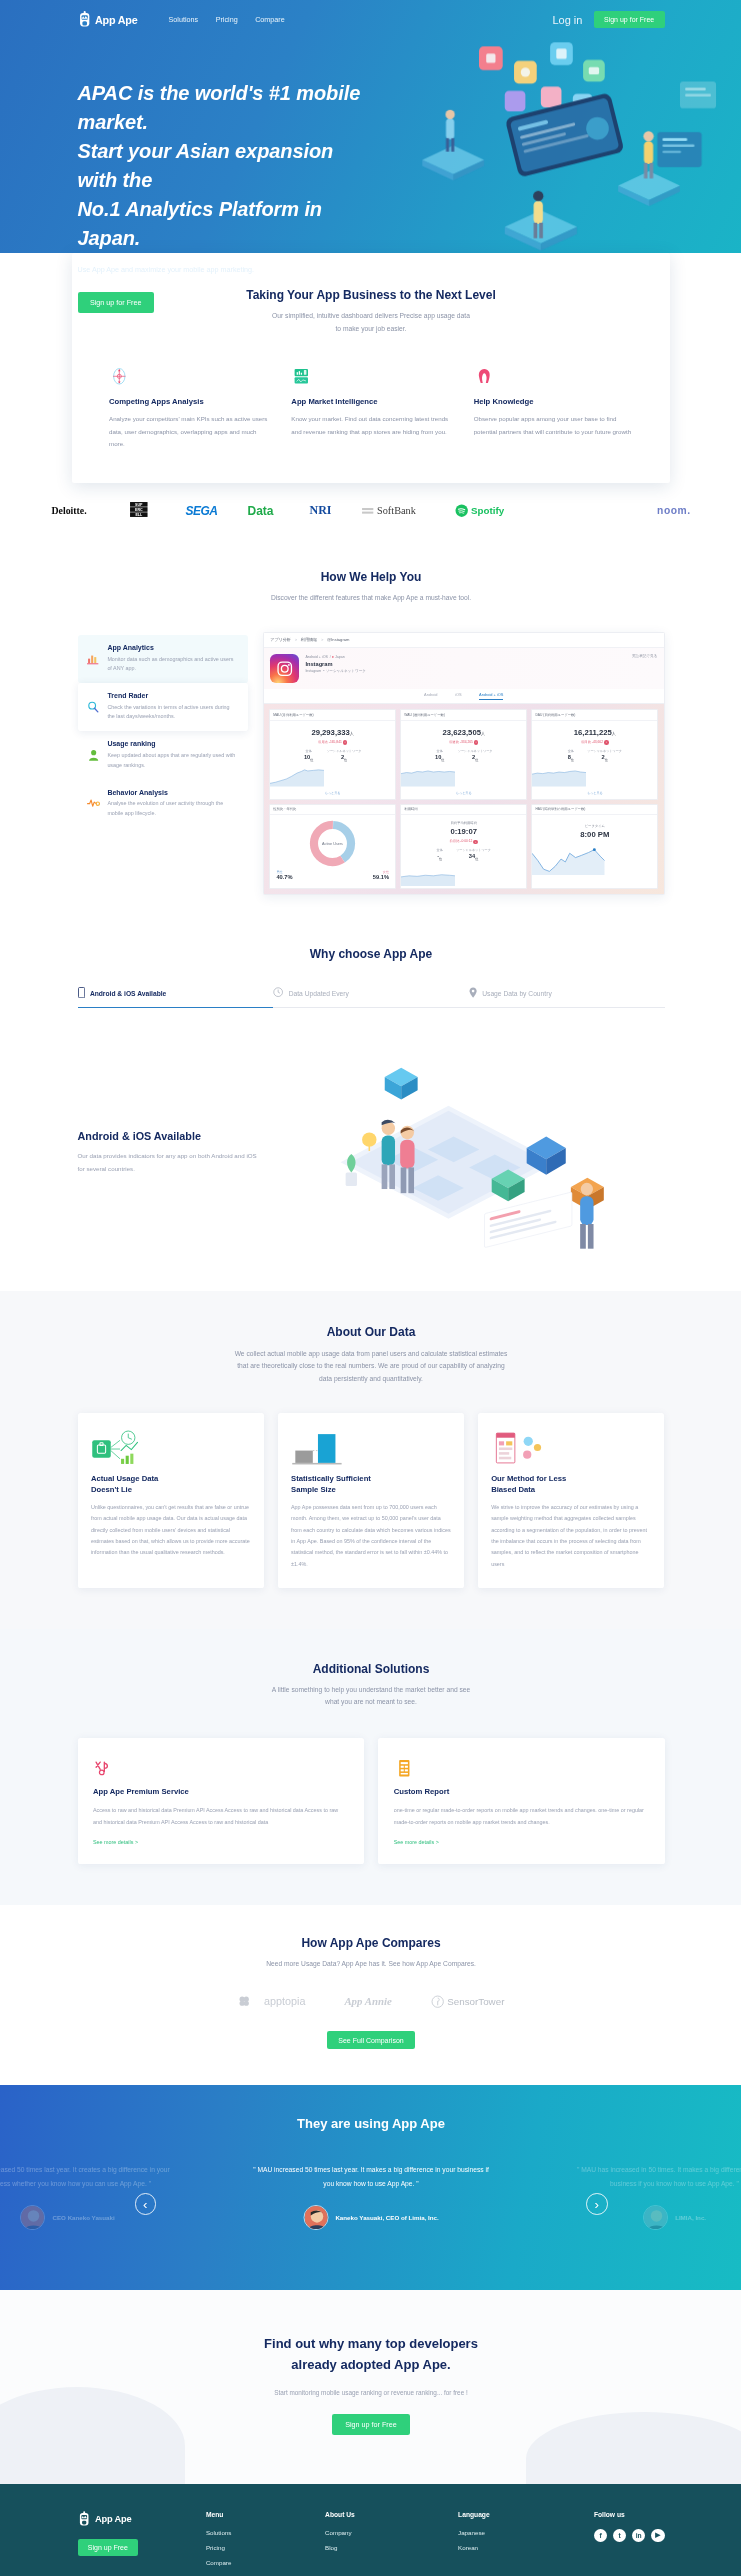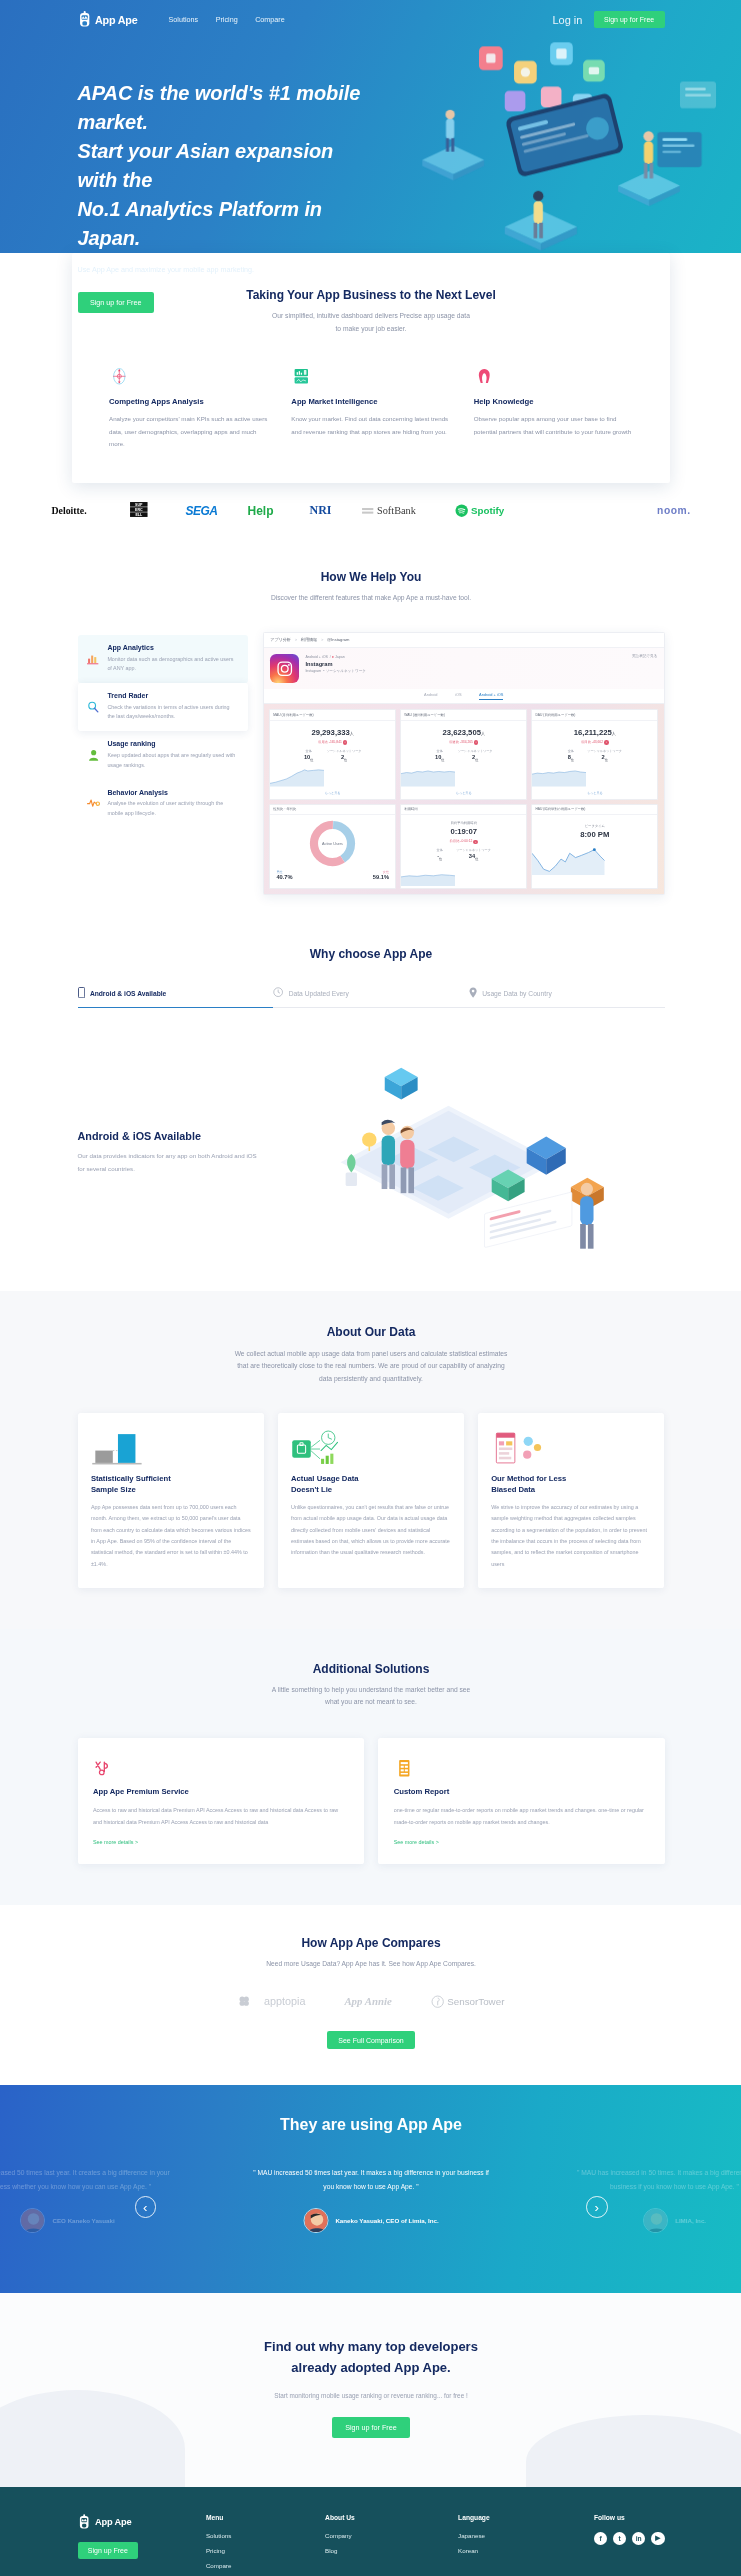--- a/index.html
+++ b/index.html
@@ -158,21 +158,21 @@
     text-decoration:none; }
 
   
   .cmp { padding: 31px 5px 36px; text-align:center; }
   .cmp-logos { display:flex; justify-content:center; align-items:center; gap: 39px; margin-top: 24px; }
   .cmp .btn-green { margin-top: 23px; padding: 5.7px 11.3px; }
 
   
   .testi { background: linear-gradient(100deg,#2a62c8 0%, #2a7fc6 30%, #1aa9c8 70%, #17bcc4 100%);
     padding: 31px 0 29px; position:relative; overflow:hidden; }
-  .testi h2 { color:#fff; font-size:16px; font-weight:700; text-align:center; }
+  .testi h2 { color:#fff; font-size:13px; font-weight:700; text-align:center; }
   .slider { position:relative; margin-top: 32px; height: 98px; }
   .slide { position:absolute; top:0; text-align:center; color:#fff; }
   .slide.center { left:50%; transform:translateX(-50%); width: 237px; }
   .slide.side { width: 216px; opacity:.30; }
   .slide.left { left: -118px; } .slide.right { right:-118px; }
   .slide .q { font-size: 6.7px; line-height: 2; }
   .slide .who { margin-top: 14.4px; display:flex; align-items:center; justify-content:center; gap:7.2px; }
   .slide .who .av { width:25px; height:25px; border-radius:50%; border:1px solid rgba(255,255,255,.7);
      overflow:hidden; flex:0 0 25px; }
   .slide .who .nm { font-size:6.2px; font-weight:700; }
@@ -376,21 +376,21 @@
         <rect x="2" y="12" width="34" height="9" fill="#111"></rect>
           <text x="19" y="19.5" font-size="7" font-family="Liberation Sans" font-weight="700" fill="#fff" text-anchor="middle">ERC</text>
         <rect x="2" y="22" width="34" height="9" fill="#111"></rect>
           <text x="19" y="29.5" font-size="7" font-family="Liberation Sans" font-weight="700" fill="#fff" text-anchor="middle">ELL</text>
       </svg>
     </div>
     <div style="width:62px">
       <span style="font:italic 700 12px 'Liberation Sans',sans-serif;color:#0a7ad4;letter-spacing:-0.5px">SEGA</span>
     </div>
     <div style="width:62px">
-      <span style="font:700 12px 'Liberation Sans',sans-serif;color:#1faa4a;">Help</span>
+      <span style="font:700 12px 'Liberation Sans',sans-serif;color:#1faa4a;">Data</span>
     </div>
     <div style="width:52px">
       <span style="font:700 12px 'Liberation Serif',serif;color:#134a9e;">NRI</span>
     </div>
     <div style="width:93px;display:flex;align-items:center;gap:3.1px">
       <svg width="12.4" height="8.2" viewBox="0 0 24 16">
           <rect y="2" width="22" height="4" fill="#c8c8c8"></rect>
           <rect y="9" width="22" height="4" fill="#c8c8c8"></rect>
         </svg>
       <span style="font:400 10.3px 'Liberation Serif',serif;color:#3c3c3c;">SoftBank</span>
@@ -748,54 +748,54 @@
     <h2 class="sec-title">About Our Data</h2>
     <p class="sec-sub">
       <span>We collect actual mobile app usage data from panel users and calculate statistical estimates</span><br>
       <span>that are theoretically close to the real numbers. We are proud of our capability of analyzing</span><br>
       <span>data persistently and quantitatively.</span>
     </p>
     <div class="about-grid">
       <div class="acard">
         <div class="ic">
           <svg width="57" height="36" viewBox="0 0 110 70">
-            <rect x="8" y="40" width="34" height="24" fill="#9b9b9b"></rect>
-            <rect x="52" y="8" width="34" height="56" fill="#19a3d4"></rect>
-            <line x1="42" y1="40" x2="52" y2="40" stroke="#b6b6b6" stroke-width="1.5" stroke-dasharray="3 3"></line>
-            <rect x="2" y="64" width="96" height="3" fill="#b8b8b8"></rect>
-          </svg>
-        </div>
-        <h3>
-          <span>Statistically Sufficient</span><br>
-          <span>Sample Size</span>
-        </h3>
-        <p>App Ape possesses data sent from up to 700,000 users each month. Among them, we extract up to 50,000 panel's user data from each country to calculate data which becomes various indices in App Ape. Based on 95% of the confidence interval of the statistical method, the standard error is set to fall within ±0.44% to ±1.4%.</p>
-      </div>
-      <div class="acard">
-        <div class="ic">
-          <svg width="57" height="36" viewBox="0 0 110 70">
             <rect x="2" y="20" width="36" height="34" rx="4" fill="#2fc07e"></rect>
             <rect x="12" y="29" width="16" height="16" rx="2" fill="none" stroke="#fff" stroke-width="2"></rect>
             <rect x="17" y="25" width="6" height="5" rx="1" fill="none" stroke="#fff" stroke-width="2"></rect>
             <line x1="38" y1="34" x2="56" y2="20" stroke="#2fc07e" stroke-width="1.4"></line>
             <line x1="38" y1="37" x2="56" y2="37" stroke="#2fc07e" stroke-width="1.4"></line>
             <line x1="38" y1="40" x2="56" y2="56" stroke="#2fc07e" stroke-width="1.4"></line>
             <circle cx="72" cy="15" r="13" fill="none" stroke="#2fc07e" stroke-width="1.6"></circle>
             <polyline points="72,7 72,15 79,18" fill="none" stroke="#2fc07e" stroke-width="1.6"></polyline>
             <polyline points="58,40 68,30 78,38 90,24" fill="none" stroke="#2fc07e" stroke-width="2" stroke-linecap="round"></polyline>
             <rect x="58" y="56" width="6" height="10" fill="#7dd04a"></rect>
             <rect x="67" y="50" width="6" height="16" fill="#6cc93e"></rect>
             <rect x="76" y="46" width="6" height="20" fill="#8ed95c"></rect>
           </svg>
         </div>
         <h3>
           <span>Actual Usage Data</span><br>
           <span>Doesn't Lie</span>
         </h3>
         <p>Unlike questionnaires, you can't get results that are false or untrue from actual mobile app usage data. Our data is actual usage data directly collected from mobile users' devices and statistical estimates based on that, which allows us to provide more accurate information than the usual qualitative research methods.</p>
+      </div>
+      <div class="acard">
+        <div class="ic">
+          <svg width="57" height="36" viewBox="0 0 110 70">
+            <rect x="8" y="40" width="34" height="24" fill="#9b9b9b"></rect>
+            <rect x="52" y="8" width="34" height="56" fill="#19a3d4"></rect>
+            <line x1="42" y1="40" x2="52" y2="40" stroke="#b6b6b6" stroke-width="1.5" stroke-dasharray="3 3"></line>
+            <rect x="2" y="64" width="96" height="3" fill="#b8b8b8"></rect>
+          </svg>
+        </div>
+        <h3>
+          <span>Statistically Sufficient</span><br>
+          <span>Sample Size</span>
+        </h3>
+        <p>App Ape possesses data sent from up to 700,000 users each month. Among them, we extract up to 50,000 panel's user data from each country to calculate data which becomes various indices in App Ape. Based on 95% of the confidence interval of the statistical method, the standard error is set to fall within ±0.44% to ±1.4%.</p>
       </div>
       <div class="acard">
         <div class="ic">
           <svg width="57" height="36" viewBox="0 0 110 70">
             <rect x="10" y="6" width="36" height="58" rx="2" fill="#fff" stroke="#e15b7e" stroke-width="1.6"></rect>
             <rect x="10" y="6" width="36" height="9" fill="#e15b7e"></rect>
             <rect x="15" y="22" width="10" height="8" fill="#f2a0b6"></rect>
             <rect x="29" y="22" width="12" height="8" fill="#f4c45a"></rect>
             <rect x="15" y="34" width="26" height="5" fill="#ecd3da"></rect>
             <rect x="15" y="43" width="20" height="5" fill="#ecd3da"></rect>

